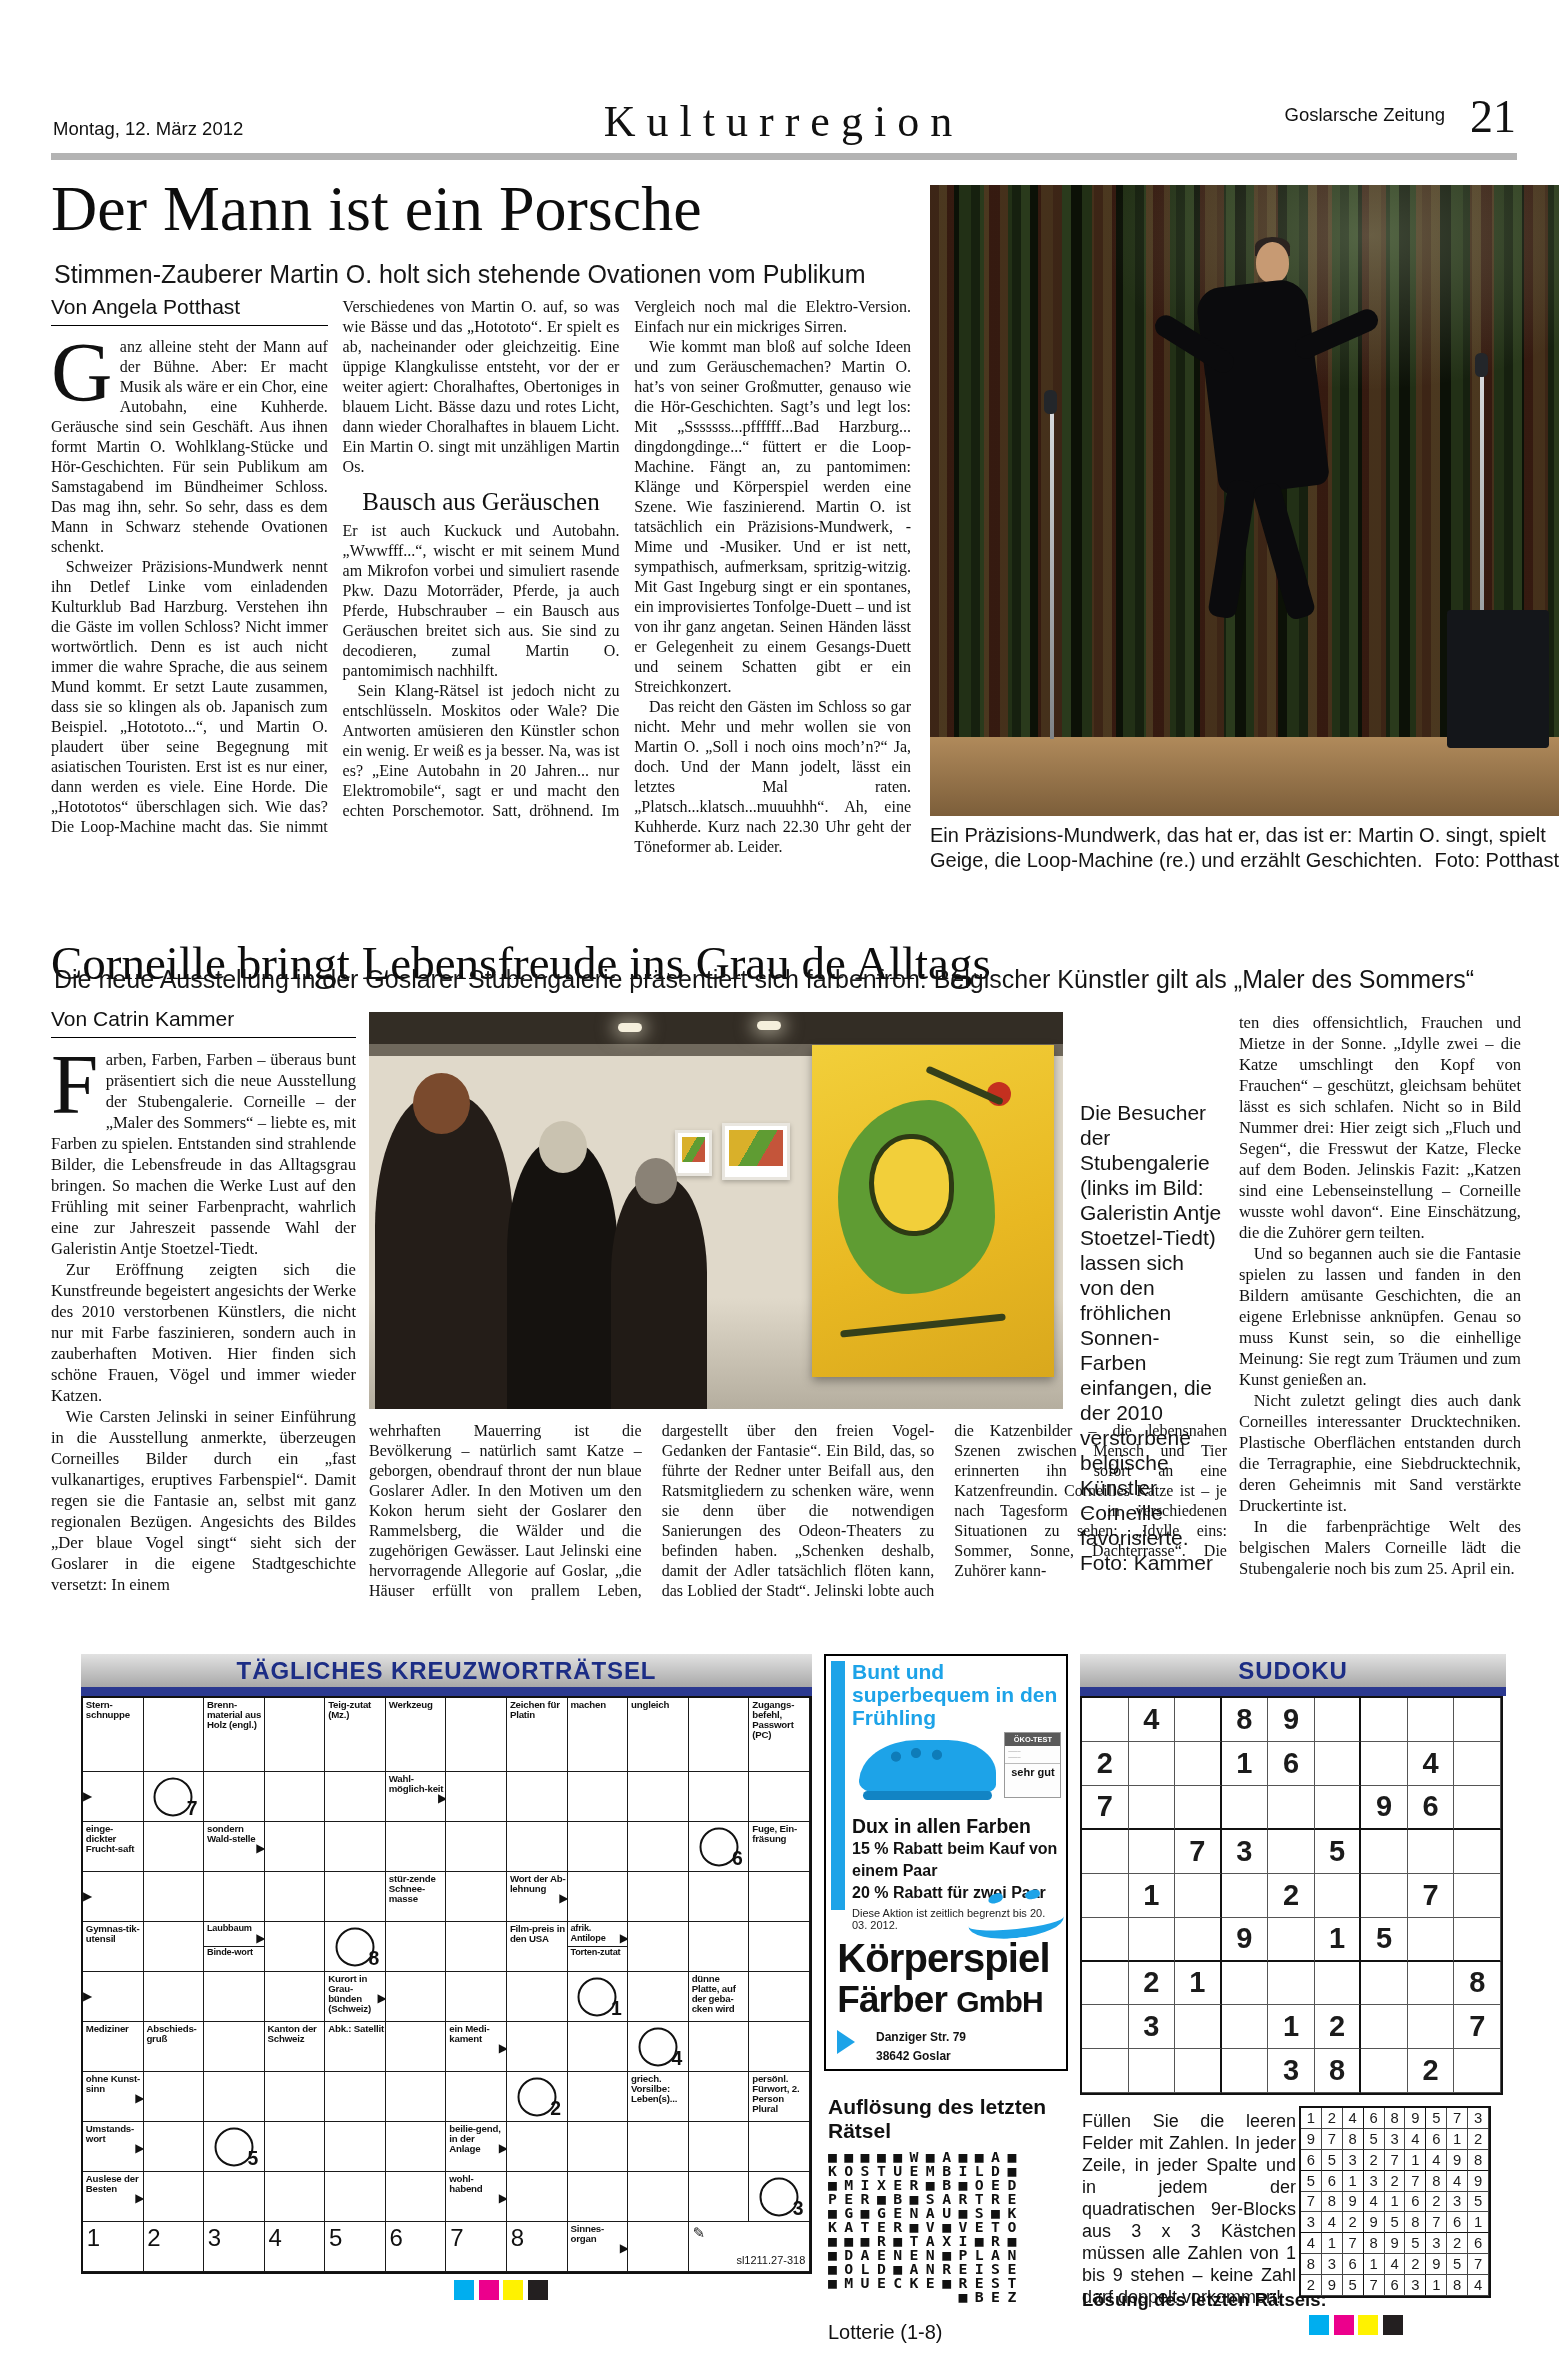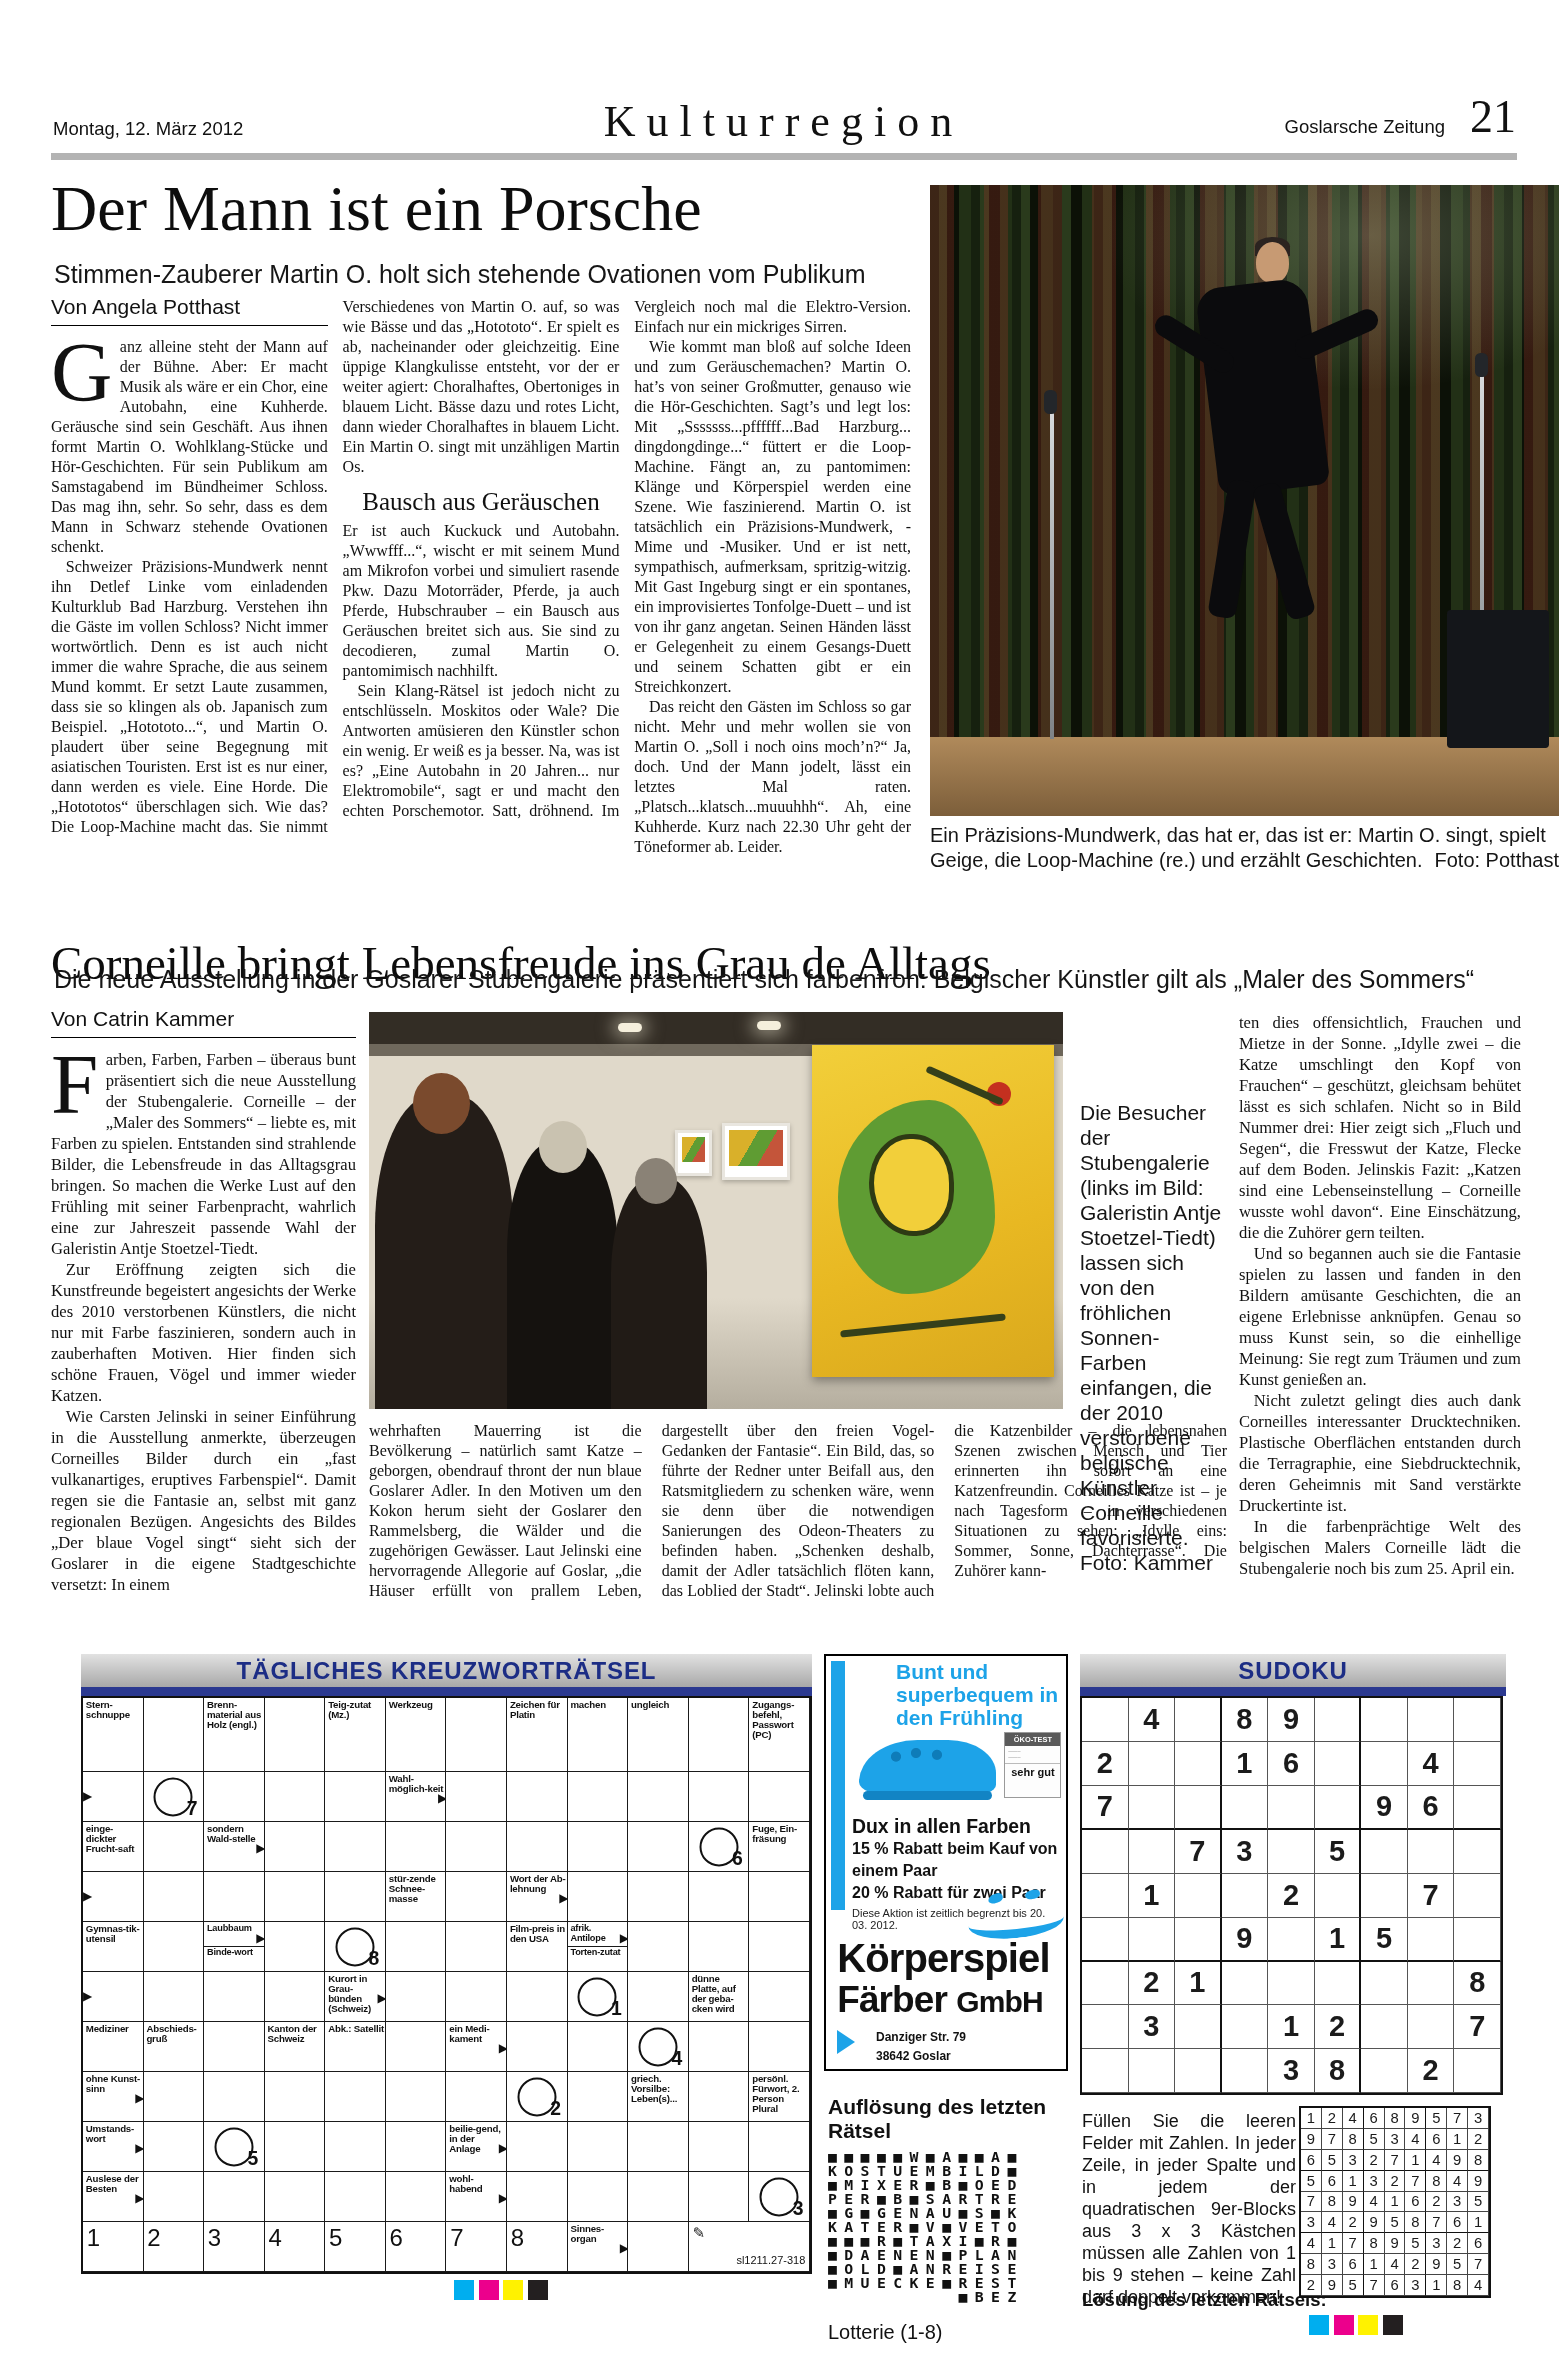--- a/index.html
+++ b/index.html
@@ -3,21 +3,21 @@
 <meta charset="utf-8">
 <style>
   * { margin:0; padding:0; box-sizing:border-box; }
   html,body { background:#ffffff; }
   body { width:1567px; height:2363px; position:relative; font-family:"Liberation Serif", serif; color:#111; overflow:hidden; }
   .abs { position:absolute; }
 
   
   .hdr-date { left:53px; top:118px; font-family:"Liberation Sans",sans-serif; font-size:18.5px; }
   .hdr-section { left:0; top:96px; width:100%; text-align:center; font-size:44px; letter-spacing:11px; }
-  .hdr-paper { right:122px; top:116px; font-family:"Liberation Sans",sans-serif; font-size:18.5px; }
+  .hdr-paper { right:122px; top:104px; font-family:"Liberation Sans",sans-serif; font-size:18.5px; }
   .hdr-pageno { right:51px; top:90px; font-size:46px; }
   .hdr-rule { left:51px; top:153px; width:1466px; height:6.5px; background:#b3b3b3; }
 
   
   .headline { font-weight:400; color:#0d0d0d; }
   .subtitle { font-family:"Liberation Sans",sans-serif; color:#161616; }
   .byline { font-family:"Liberation Sans",sans-serif; font-size:21px; padding-bottom:8.3px; border-bottom:1.8px solid #000; margin-bottom:11px; }
   .bodytext p { text-align:justify; }
   .bodytext p + p { text-indent:14.8px; }
   .dropcap { float:left; font-size:85px; line-height:66px; padding-right:7.4px; padding-top:1.8px; }
@@ -104,21 +104,21 @@
   .cmyk { display:flex; gap:4.6px; }
   .cmyk1 { left:454px; top:2280px; }
   .cmyk2 { left:1309px; top:2315px; }
   .mark { width:20px; height:20px; }
 
   
   .ad { left:824px; top:1654px; width:244px; height:417px; border:2.8px solid #000; background:#fff;
         font-family:"Liberation Sans",sans-serif; overflow:hidden; }
   .ad-bar { position:absolute; left:4.6px; top:4.6px; width:14px; height:249px; background:#1da3e8; }
   .ad-inner { position:absolute; left:26px; top:3.7px; right:4.6px; }
-  .ad-headline { color:#1da3e8; font-weight:bold; font-size:21px; line-height:23px;margin-left:44px; }
+  .ad-headline { color:#1da3e8; font-weight:bold; font-size:21px; line-height:23px; }
   .ad-shoerow { position:relative; height:81px; margin-top:3.7px; }
   .shoe { position:absolute; left:7.4px; top:7.4px; width:137px; height:57px; background:#1da3e8;
           border-radius:55% 45% 28% 36% / 95% 75% 28% 34%;
           background-image:radial-gradient(circle 4.6px at 37px 16.6px,#0e7cb9 0 4.6px,transparent 5.5px),
                            radial-gradient(circle 4.6px at 57px 13px,#0e7cb9 0 4.6px,transparent 5.5px),
                            radial-gradient(circle 4.6px at 78px 14.8px,#0e7cb9 0 4.6px,transparent 5.5px); }
   .shoe::after { content:""; position:absolute; left:3.7px; bottom:-3.7px; width:129px; height:9.2px; background:#1284c4; border-radius:5.5px; }
   .badge { position:absolute; right:0; top:0; width:57px; height:66px; border:1.8px solid #9a9a9a; background:#fdfdfd; }
   .badge-top { background:#5a5a5a; color:#fff; font-size:7.4px; font-weight:bold; text-align:center; padding:1.8px 0; }
   .badge-mid { font-size:5.5px; color:#888; padding:1.8px 2.8px; line-height:6.5px; }

